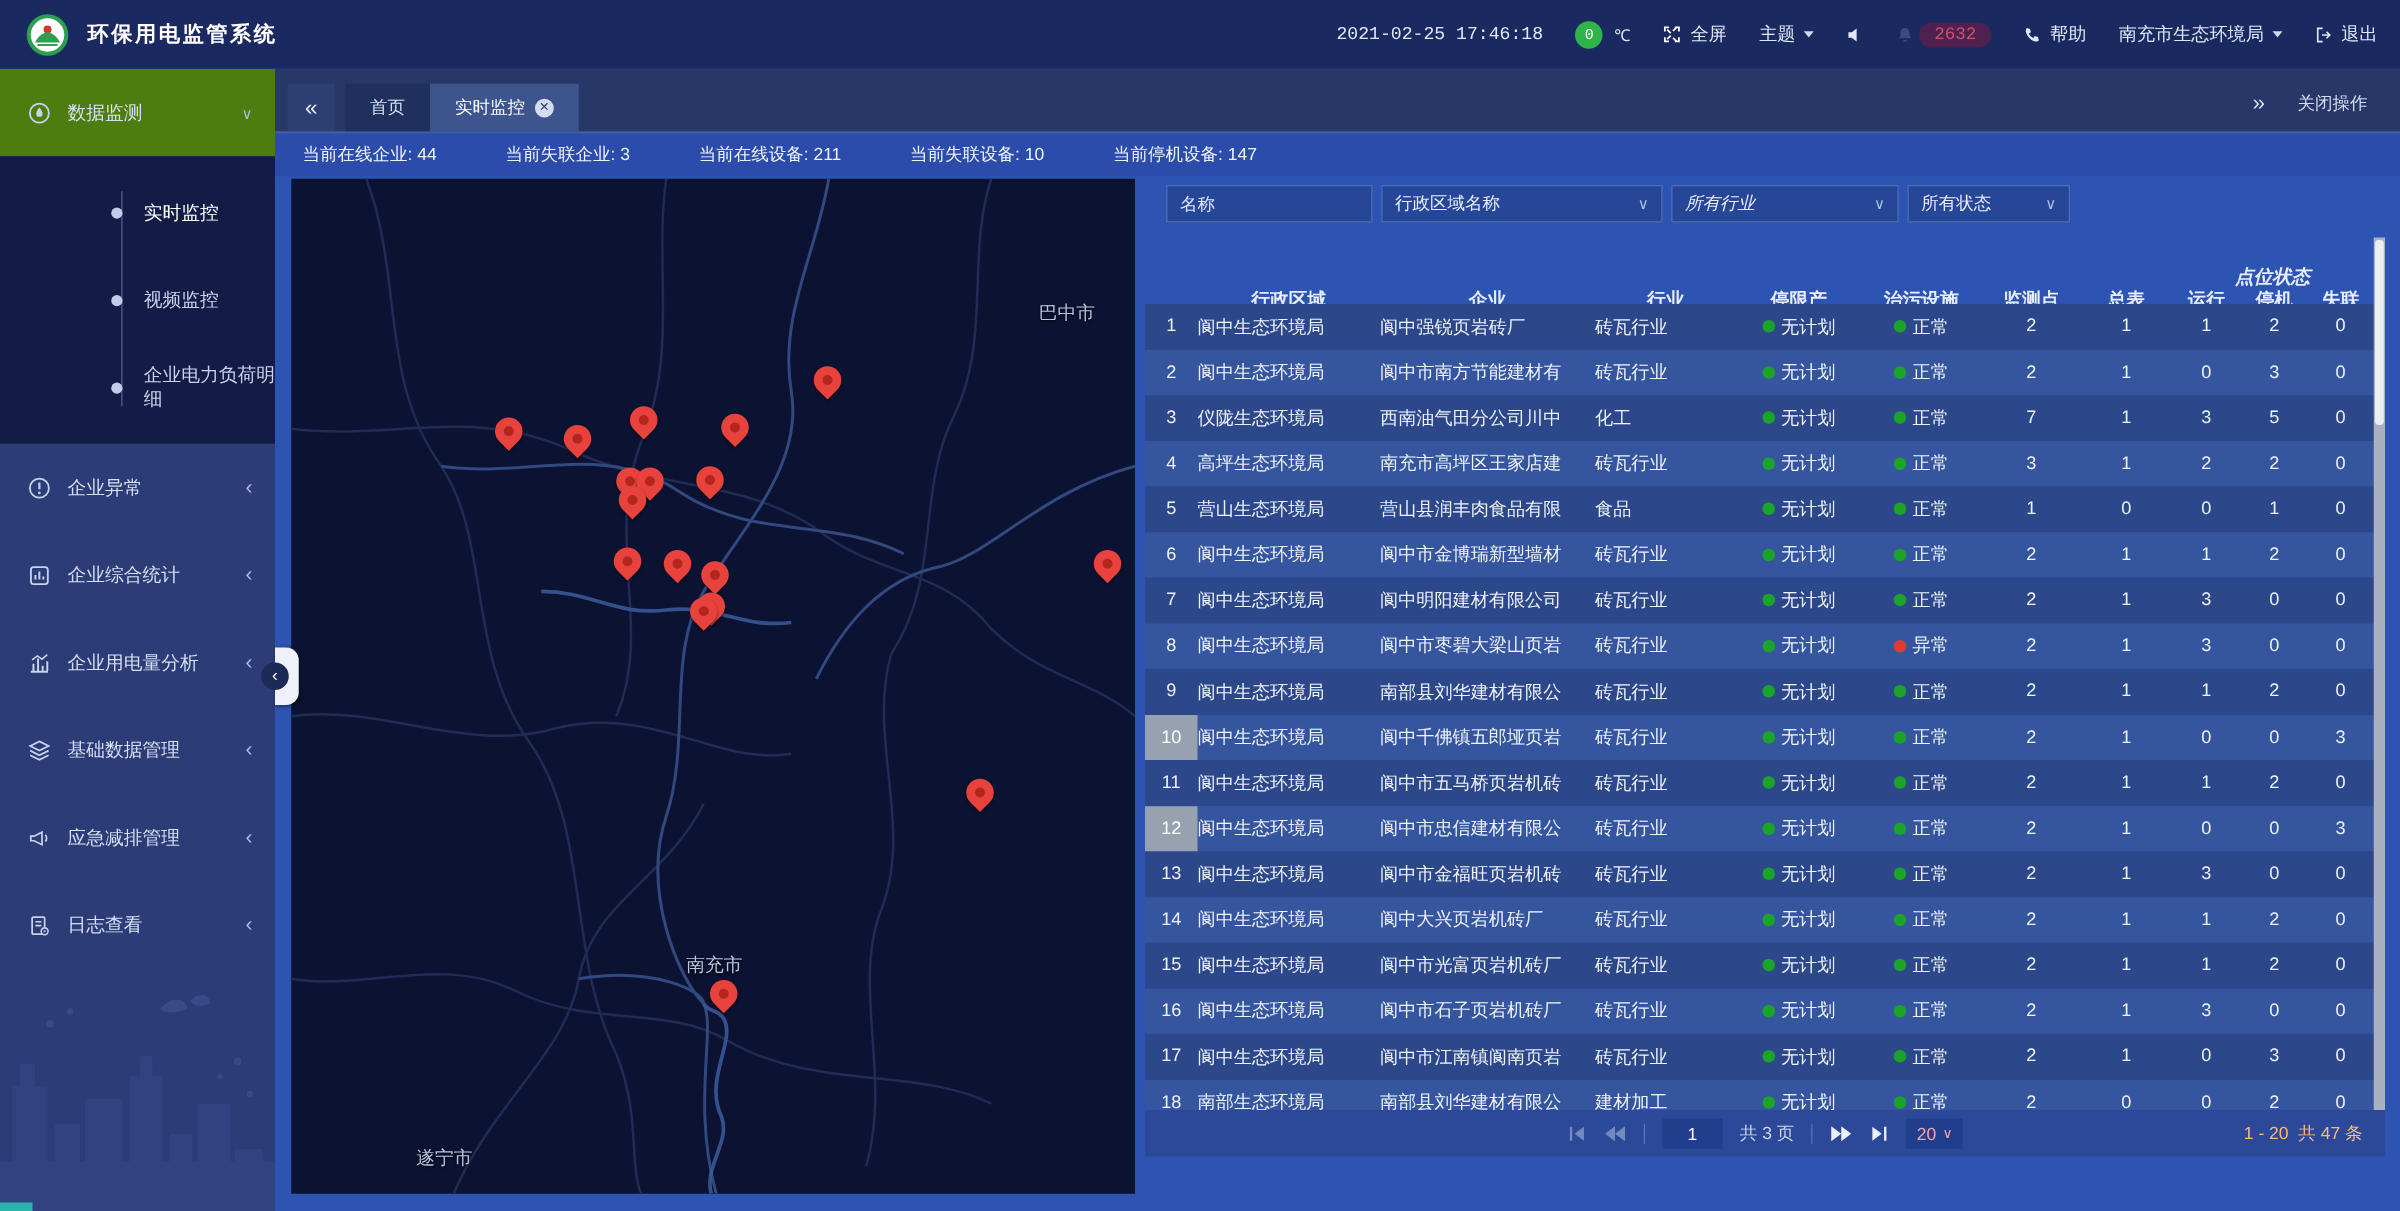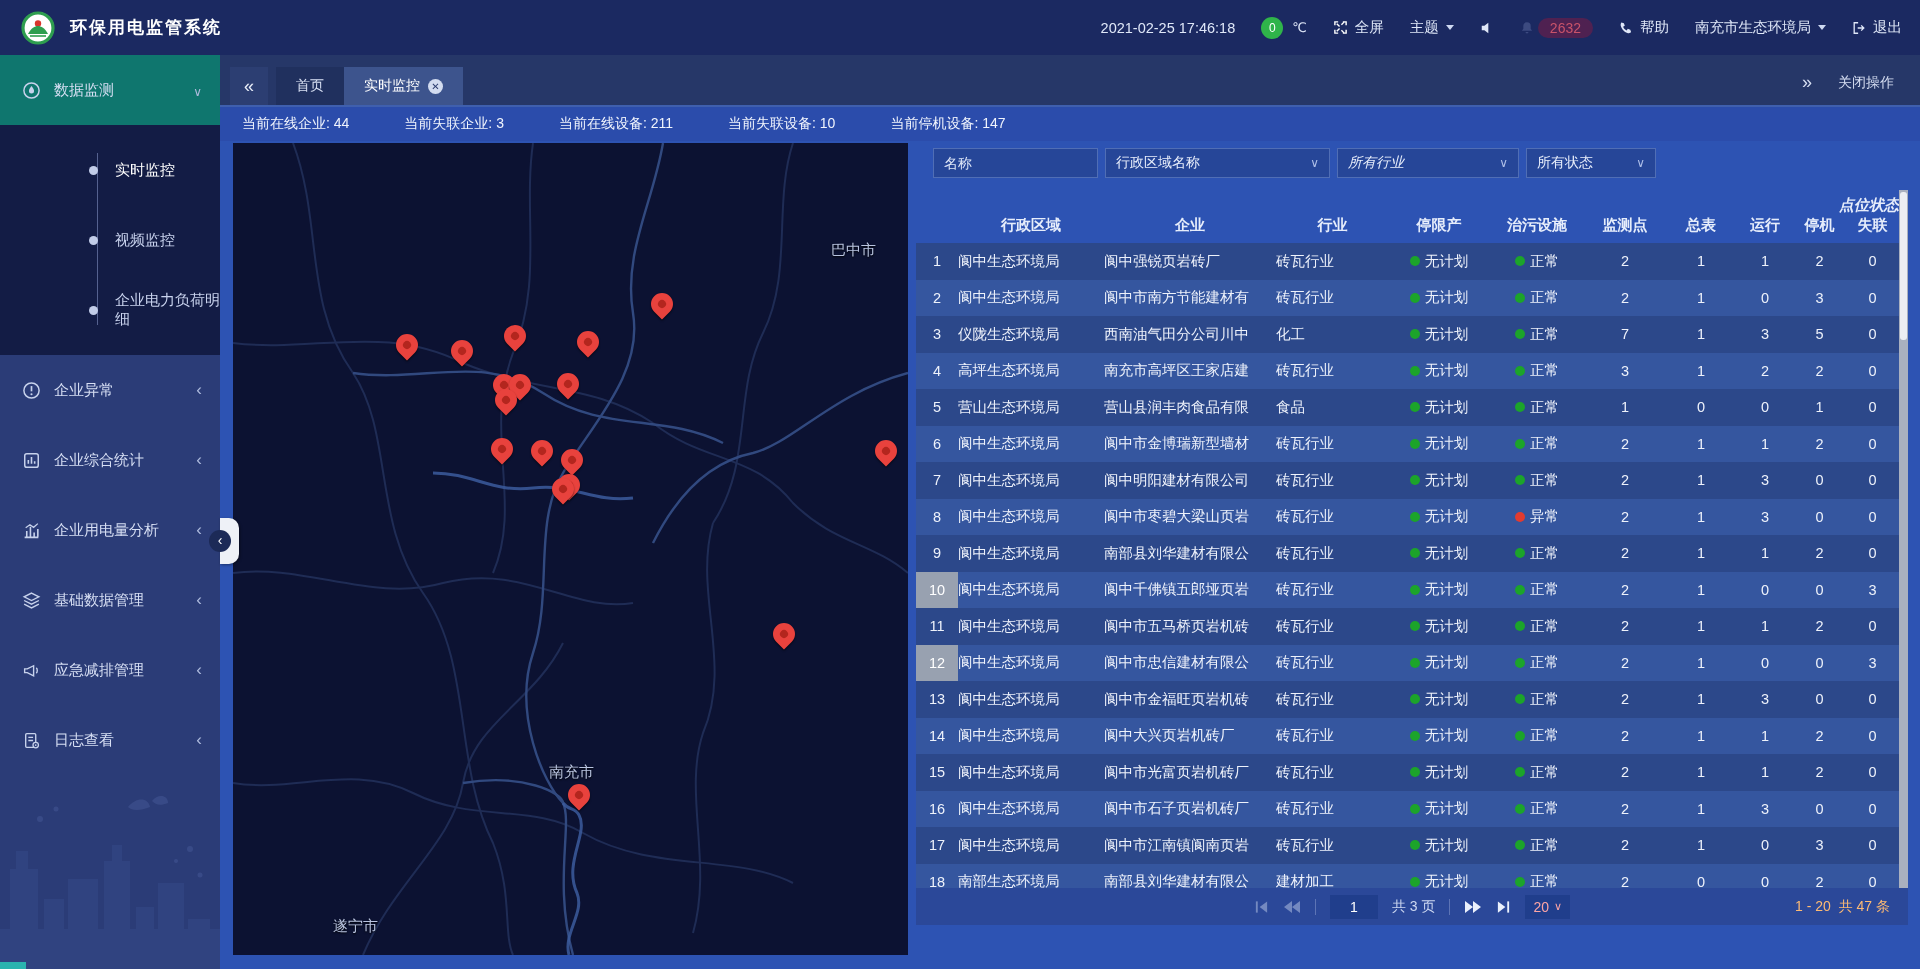--- a/index.html
+++ b/index.html
@@ -4,37 +4,37 @@
 <style>
   * { margin:0; padding:0; box-sizing:border-box; }
   html,body { width:1920px; height:969px; overflow:hidden; }
   body { font-family:"Liberation Sans","DejaVu Sans",sans-serif; background:#2d53b3; color:#eef2fb; position:relative; }
   svg { display:block; }
 
   
   .hdr { height:55px; background:#1b2961; display:flex; align-items:center; padding:0 18px 0 20px; position:relative; z-index:5; }
   .logo { width:36px; height:36px; margin-right:14px; }
   .app-title { font-size:17px; font-weight:bold; letter-spacing:2px; color:#fff; }
-  .hdr-right { margin-left:auto; display:flex; align-items:center; gap:26px; font-size:14.5px; color:#dfe7f8; }
+  .hdr-right { margin-left:auto; display:flex; align-items:center; gap:26px; font-size:14.5px; color:#dfe7f8;font-family:Liberation Mono, monospace; }
   .hdr-item { display:flex; align-items:center; gap:7px; cursor:pointer; white-space:nowrap; }
   .temp-badge { width:22px; height:22px; border-radius:50%; background:#2fb44a; color:#fff; font-size:12px; display:flex; align-items:center; justify-content:center; }
   .temp-unit { font-size:13px; margin-left:2px; }
   .caret { width:0; height:0; border-left:4px solid transparent; border-right:4px solid transparent; border-top:5px solid #cfd9f2; display:inline-block; }
   .notif { display:flex; align-items:center; gap:4px; }
   .notif-pill { background:rgba(122,28,70,.55); color:#c9536a; font-size:14px; padding:2px 12px; border-radius:11px; }
 
   
   .body-row { display:flex; height:914px; }
 
   
   .sidebar { width:220px; background:#2b3c77; position:relative; flex:none; overflow:hidden; }
   .menu-sec { height:70px; display:flex; align-items:center; padding:0 18px 0 22px; font-size:15px; color:#d7dff4; cursor:pointer; }
   .menu-sec .sec-label { margin-left:13px; }
   .menu-sec .chev { margin-left:auto; font-size:15px; color:#aebbdd; }
-  .sec-open { background:#0f766e; }
+  .sec-open { background:#4d7c0f; }
   .chev-down::before { content:"∨"; font-size:12px; }
   .chev-left::before { content:"‹"; font-size:17px; }
   .submenu { background:#131c45; position:relative; padding:10px 0; }
   .submenu::before { content:""; position:absolute; left:97px; top:28px; bottom:30px; width:1px; background:#55618f; }
   .sub-item { height:70px; display:flex; align-items:center; padding-left:93px; position:relative; font-size:15px; color:#c9d3ee; cursor:pointer; }
   .sub-item .dot { position:absolute; left:93px; width:9px; height:9px; margin-left:-4px; border-radius:50%; background:#c2cce8; }
   .sub-item .sub-label { margin-left:22px; }
   .sub-item.active { color:#ffffff; }
   .mi-icon { width:19px; height:19px; flex:none; }
   .silhouette { position:absolute; bottom:0; left:0; opacity:.55; }
@@ -77,21 +77,21 @@
   .f-input input::placeholder { color:#dfe7f8; opacity:1; }
   .f-select { cursor:pointer; }
   .f-select .sel-chev { margin-left:auto; color:#aebfe8; font-size:12px; padding-left:12px; }
   .sel-chev::before { content:"∨"; }
   .w-region { width:225px; } .w-industry { width:182px;font-style:italic; } .w-status { width:130px; }
 
   .grid-cols { display:grid; grid-template-columns:42px 146px 172px 113px 100px 96px 80px 72px 162px; }
   .thead { height:53px; font-size:15px; font-weight:bold; color:#e6edfb; }
   .th { display:flex; align-items:flex-end; justify-content:center; padding-bottom:8px; }
   .th-group { display:flex; flex-direction:column; align-items:stretch; }
-  .th-group .grp-title { text-align:right; font-style:italic; padding-top:6px; }
+  .th-group .grp-title { text-align:center; font-style:italic; padding-top:6px;margin-top:16px; }
   .th-group .grp-sub { display:grid; grid-template-columns:56px 53px 53px; flex:1; align-items:end; padding-bottom:8px; }
   .grp-sub span { text-align:center; }
 
   .tbody { height:645px; overflow:hidden; }
   .trow { height:36.5px; font-size:14.5px; color:#eef2fb; cursor:pointer; }
   .trow:nth-child(odd) { background:#2c488a; }
   .trow:nth-child(even) { background:#35569f; }
   .td { display:flex; align-items:center; justify-content:center; white-space:nowrap; overflow:hidden; }
   .td.left { justify-content:flex-start; }
   .td.num.sel { background:#98a1b0; color:#fff; }

